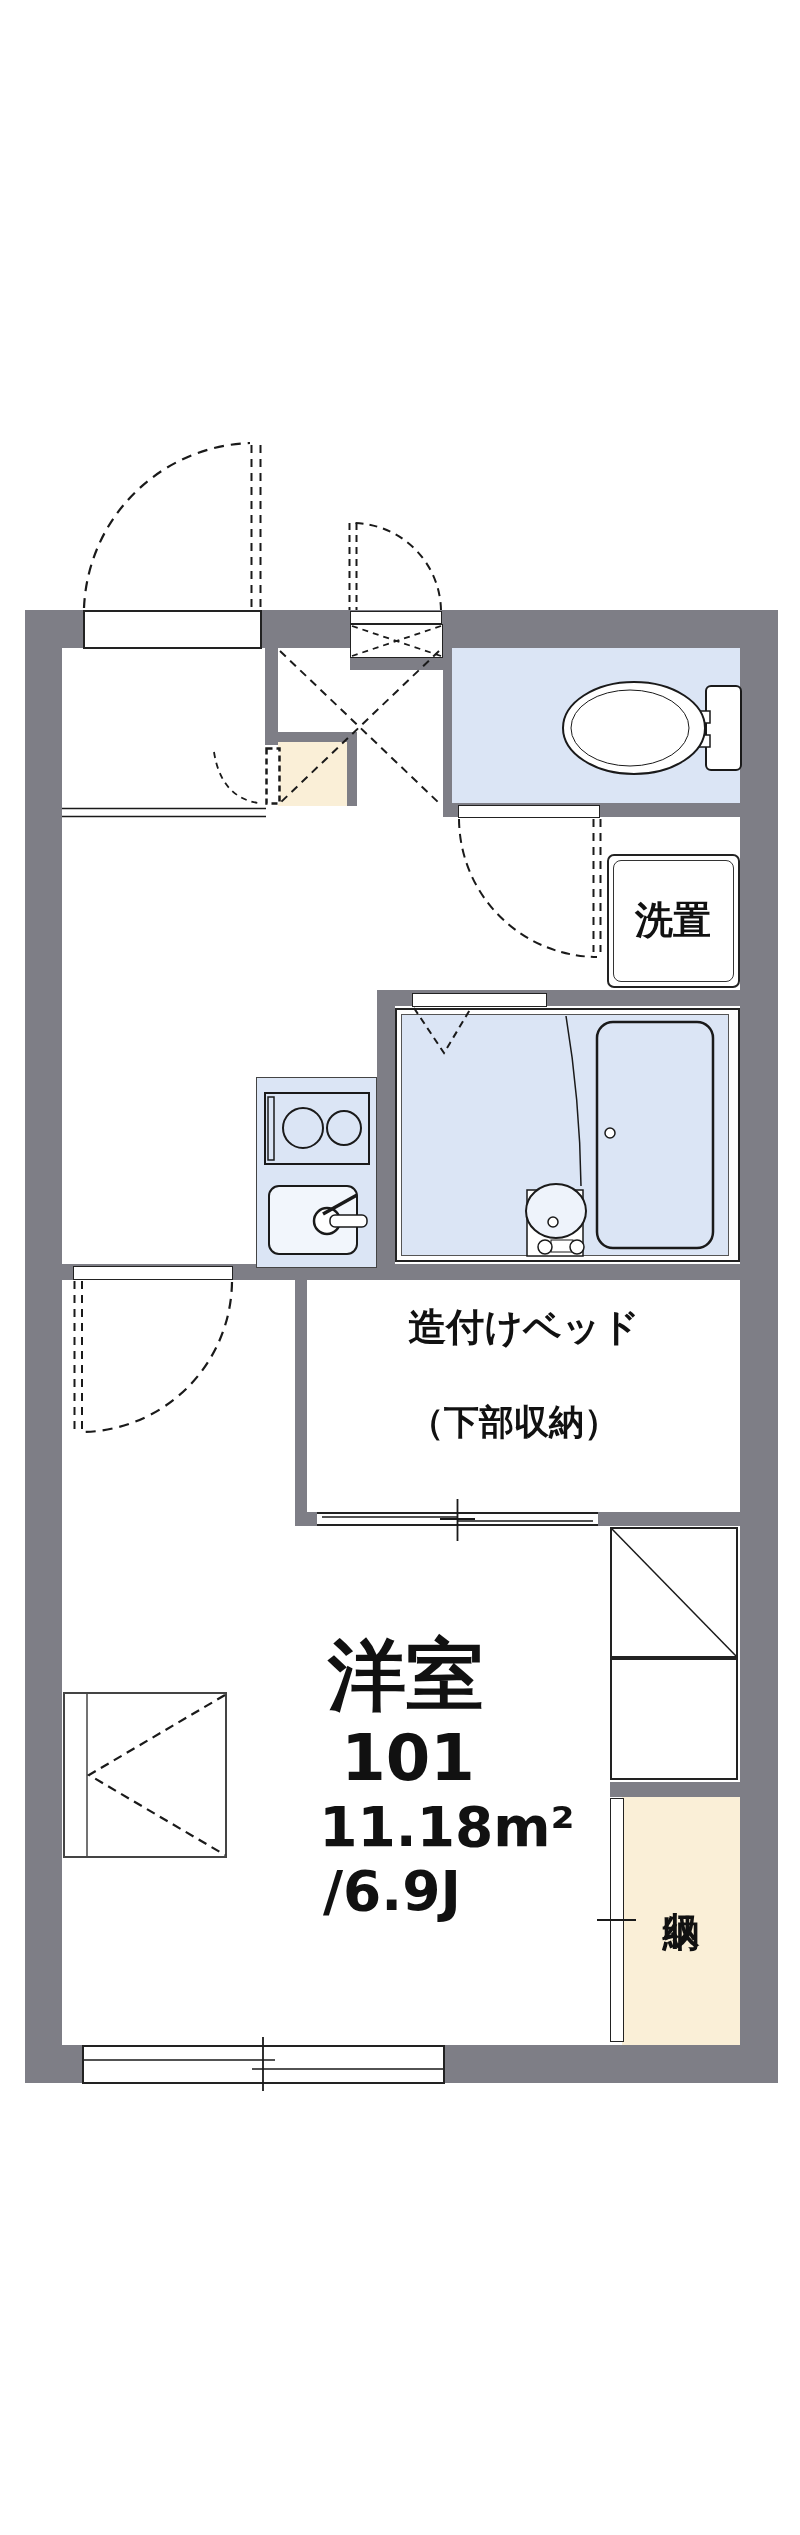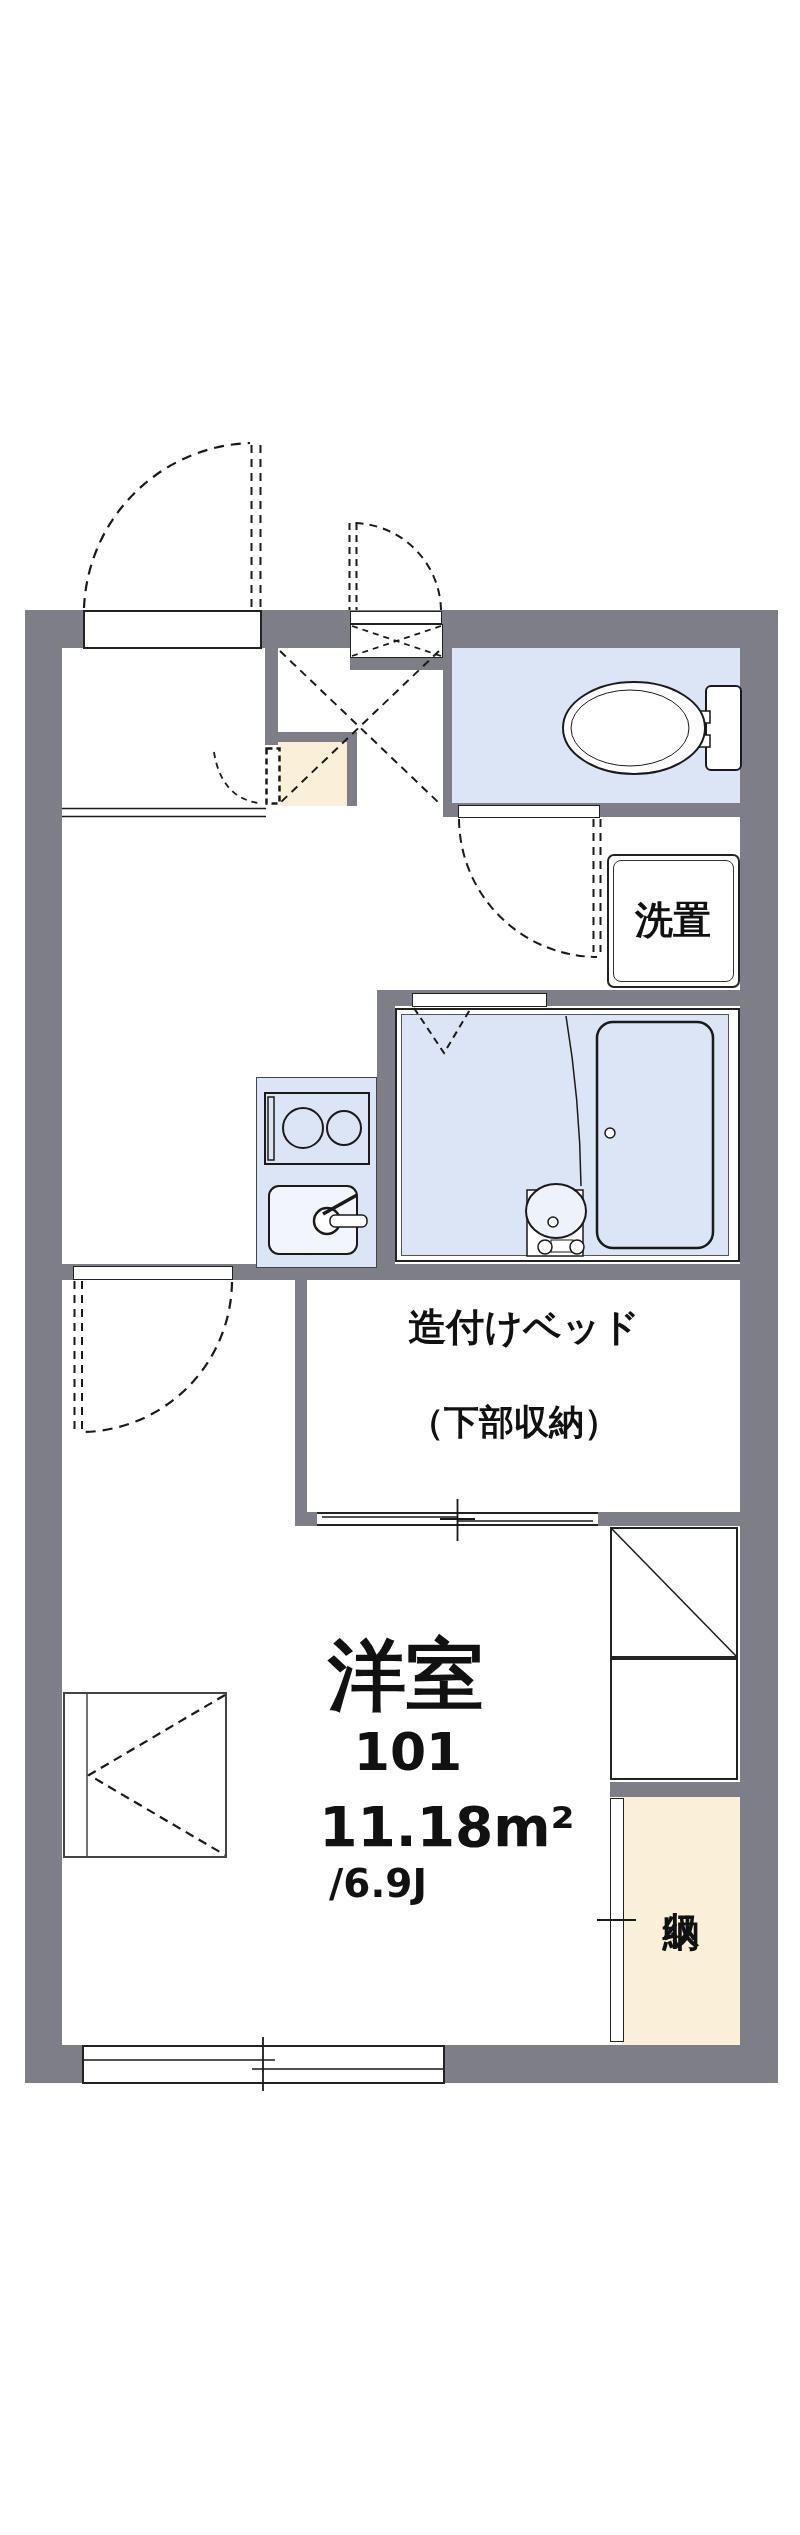--- a/index.html
+++ b/index.html
@@ -134,19 +134,19 @@
       <path d="M 323 1214 L 357 1195" stroke-width="3.5"></path>
     </g>
   </svg>
 
   <div class="label" style="left:673px;top:901px;font-size:38px;font-weight:600;">洗置</div>
 
   <div class="label" style="left:524px;top:1308px;font-size:38px;font-weight:600;">造付けベッド</div>
   <div class="label" style="left:514px;top:1405px;font-size:35px;font-weight:600;">（下部収納）</div>
 
   <div class="label" style="left:406px;top:1636px;font-size:78px;font-weight:700;">洋室</div>
-  <div class="label" style="left:408px;top:1726px;font-size:52px;font-weight:700;">101</div>
+  <div class="label" style="left:408px;top:1726px;font-size:64px;font-weight:700;">101</div>
   <div class="label" style="left:401px;top:1800px;font-size:55px;font-weight:700;margin-left:46px;">11.18m²</div>
-  <div class="label" style="left:378px;top:1864px;font-size:39px;font-weight:700;">/6.9J</div>
+  <div class="label" style="left:392px;top:1864px;font-size:55px;font-weight:700;">/6.9J</div>
 
   <div class="label v-label" style="left:681px;top:1882px;font-size:37px;font-weight:600;letter-spacing:3px;">収納</div>
 
 </div>
 
 </body></html>

